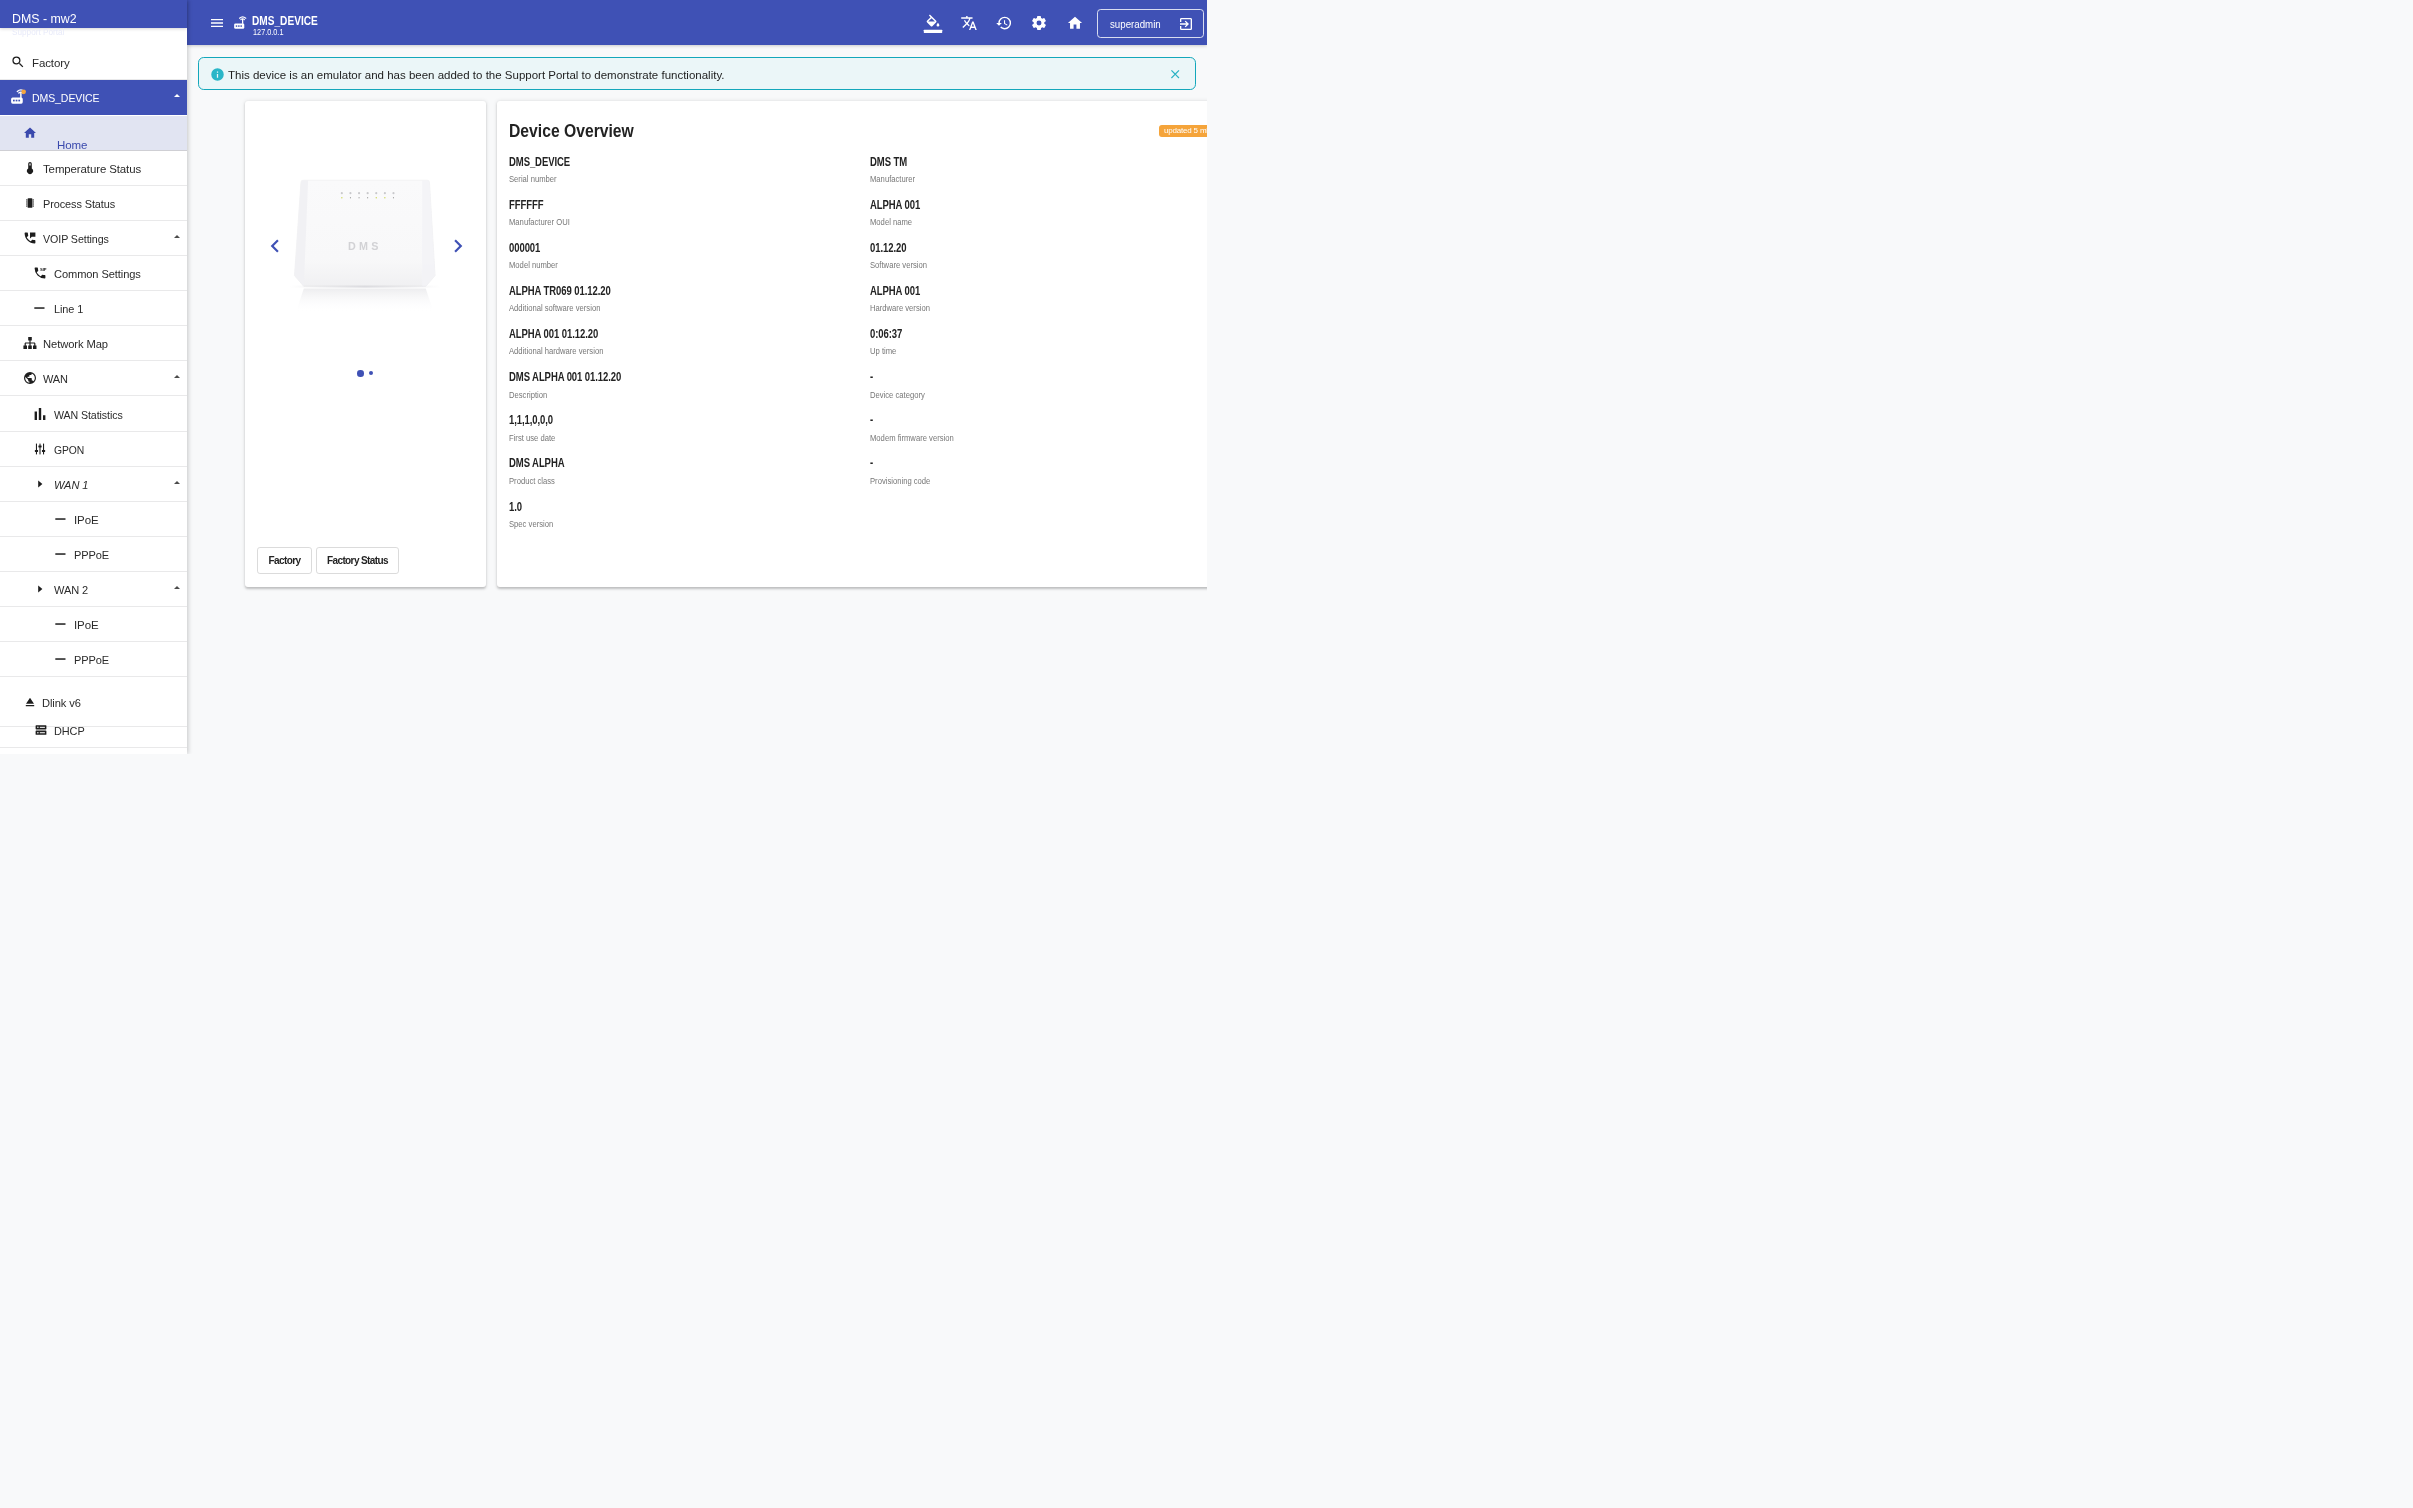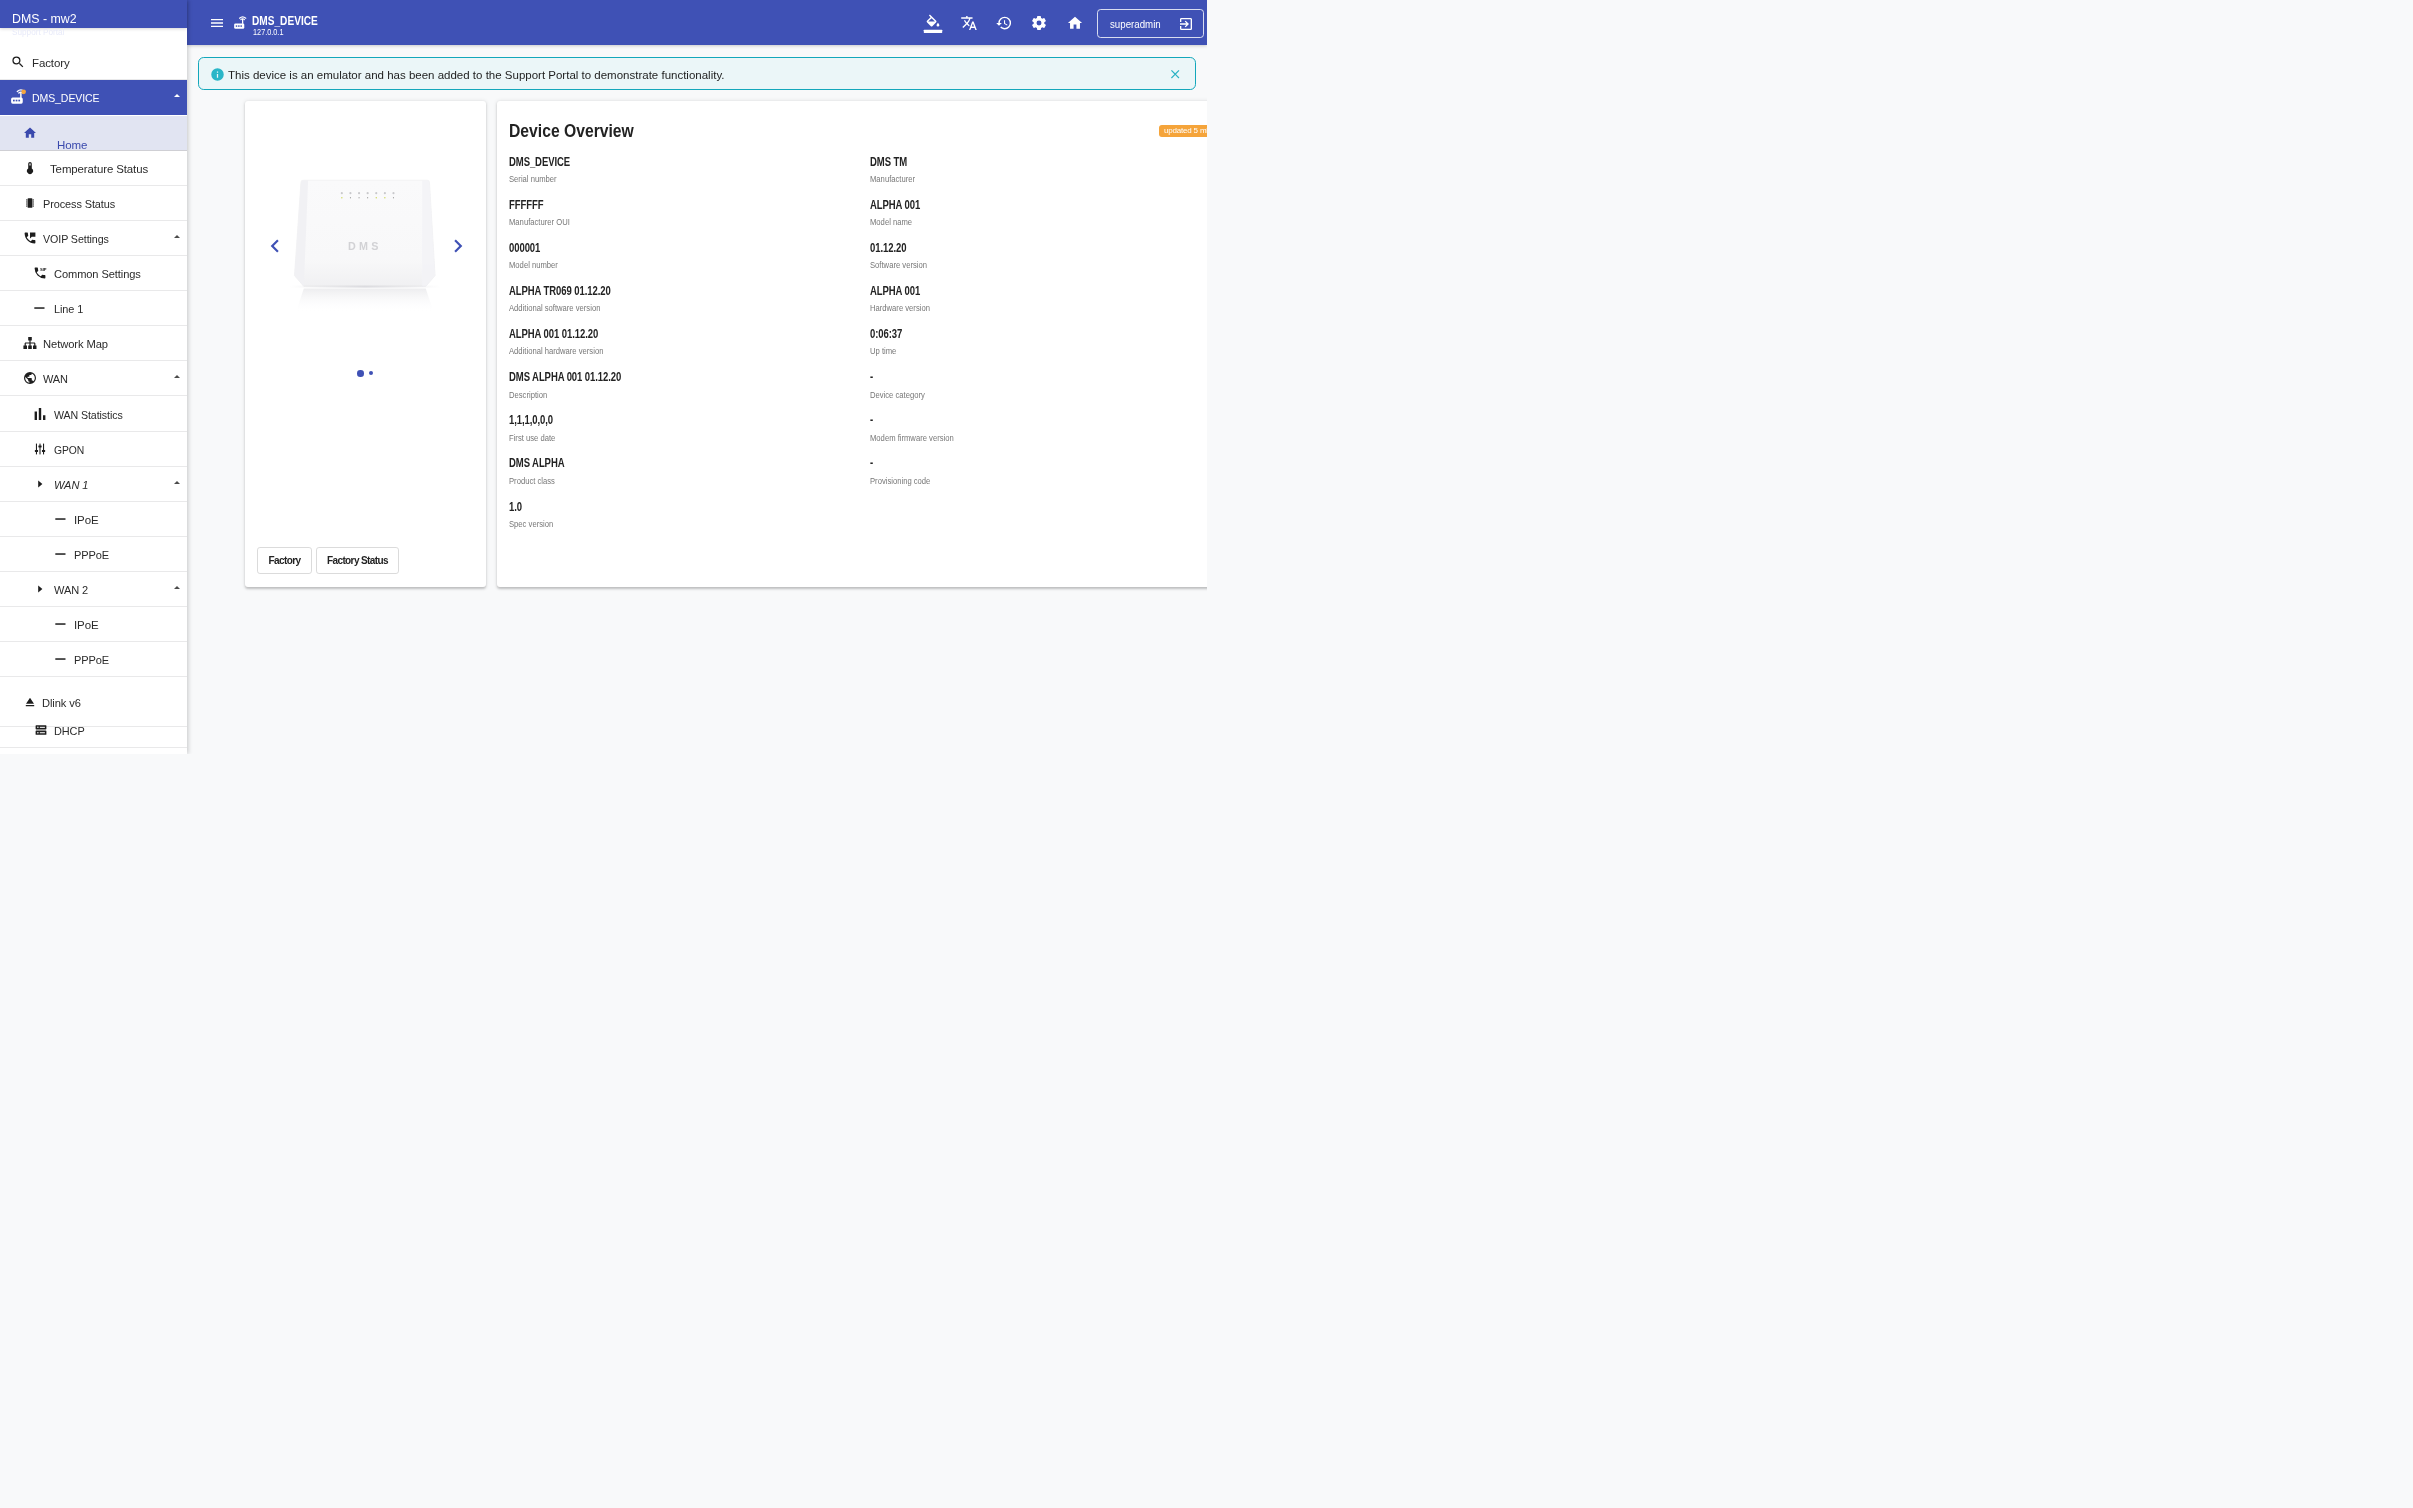--- a/index.html
+++ b/index.html
@@ -85,21 +85,21 @@
           </svg>
         </span>
         <span class="lbl" style="left:57px;transform:scaleX(1);margin-top:24px;">Home</span>
       </div>
       <div class="row " style="top:151px;height:35px;">
         <span class="ic" style="left:29.5px;">
           <svg width="14.4" height="14.4" viewBox="0 0 24 24">
             <path fill="#1e1e1e" d="M15,13V5A3,3 0 0,0 9,5V13A5,5 0 1,0 15,13M12,4A1,1 0 0,1 13,5V8H11V5A1,1 0 0,1 12,4Z"></path>
           </svg>
         </span>
-        <span class="lbl" style="left:50px;transform:scaleX(0.995);">Temperature Status</span>
+        <span class="lbl" style="left:43px;transform:scaleX(0.995);">Temperature Status</span>
       </div>
       <div class="row " style="top:186px;height:35px;">
         <span class="ic" style="left:29.5px;">
           <svg width="14.4" height="14.4" viewBox="0 0 24 24">
             <g fill="#1e1e1e">
               <rect x="8" y="4" width="8" height="16" rx="1.5"></rect>
               <rect x="5.5" y="6" width="2" height="1.8"></rect>
               <rect x="5.5" y="9.4" width="2" height="1.8"></rect>
               <rect x="5.5" y="12.8" width="2" height="1.8"></rect>
               <rect x="5.5" y="16.2" width="2" height="1.8"></rect>

